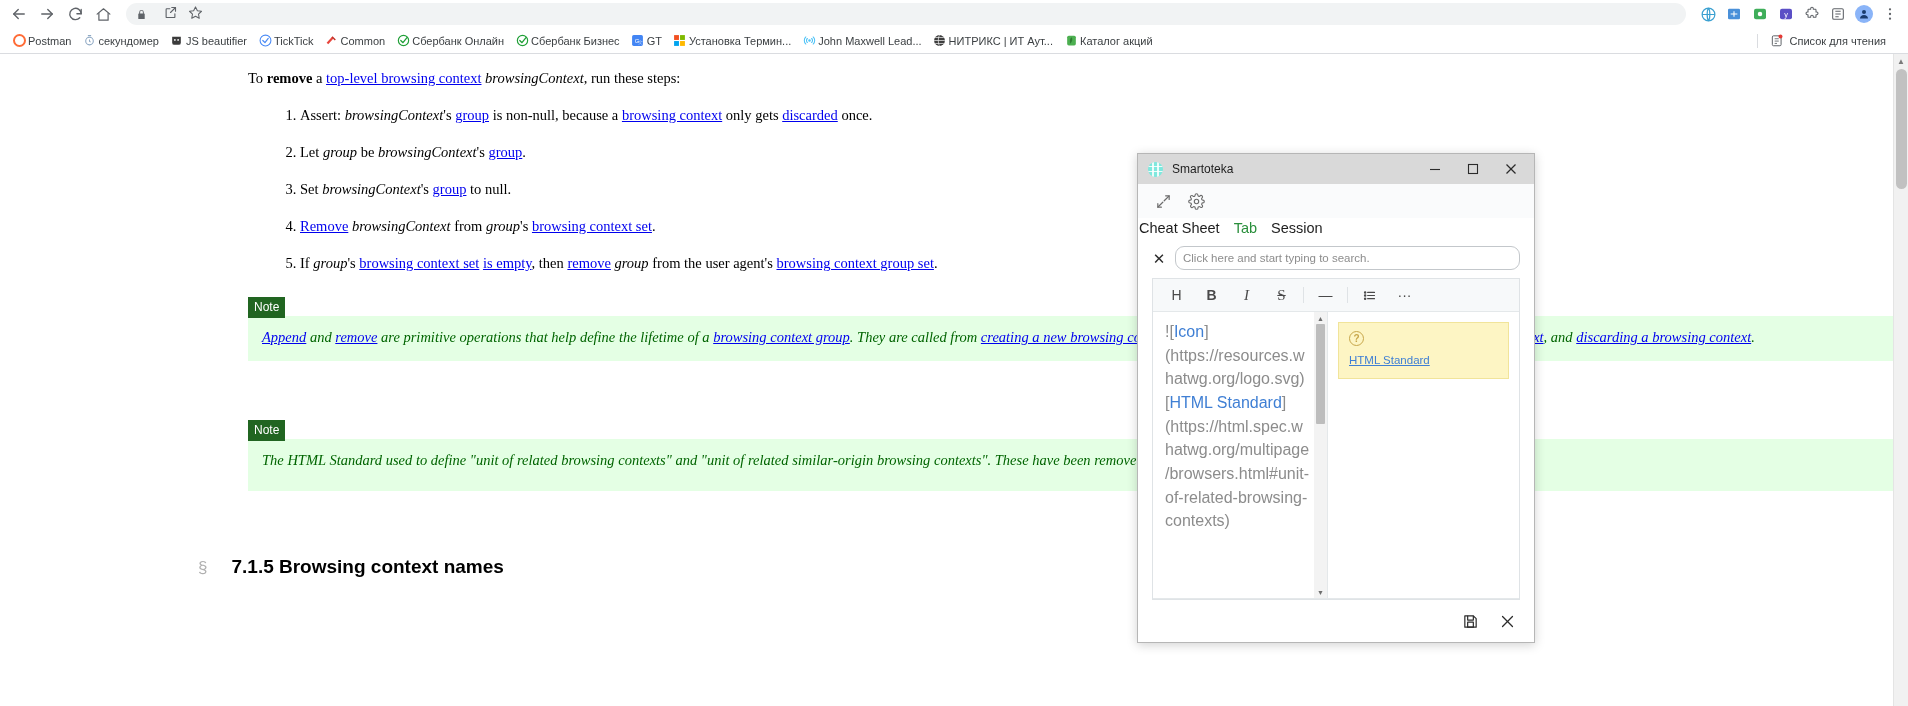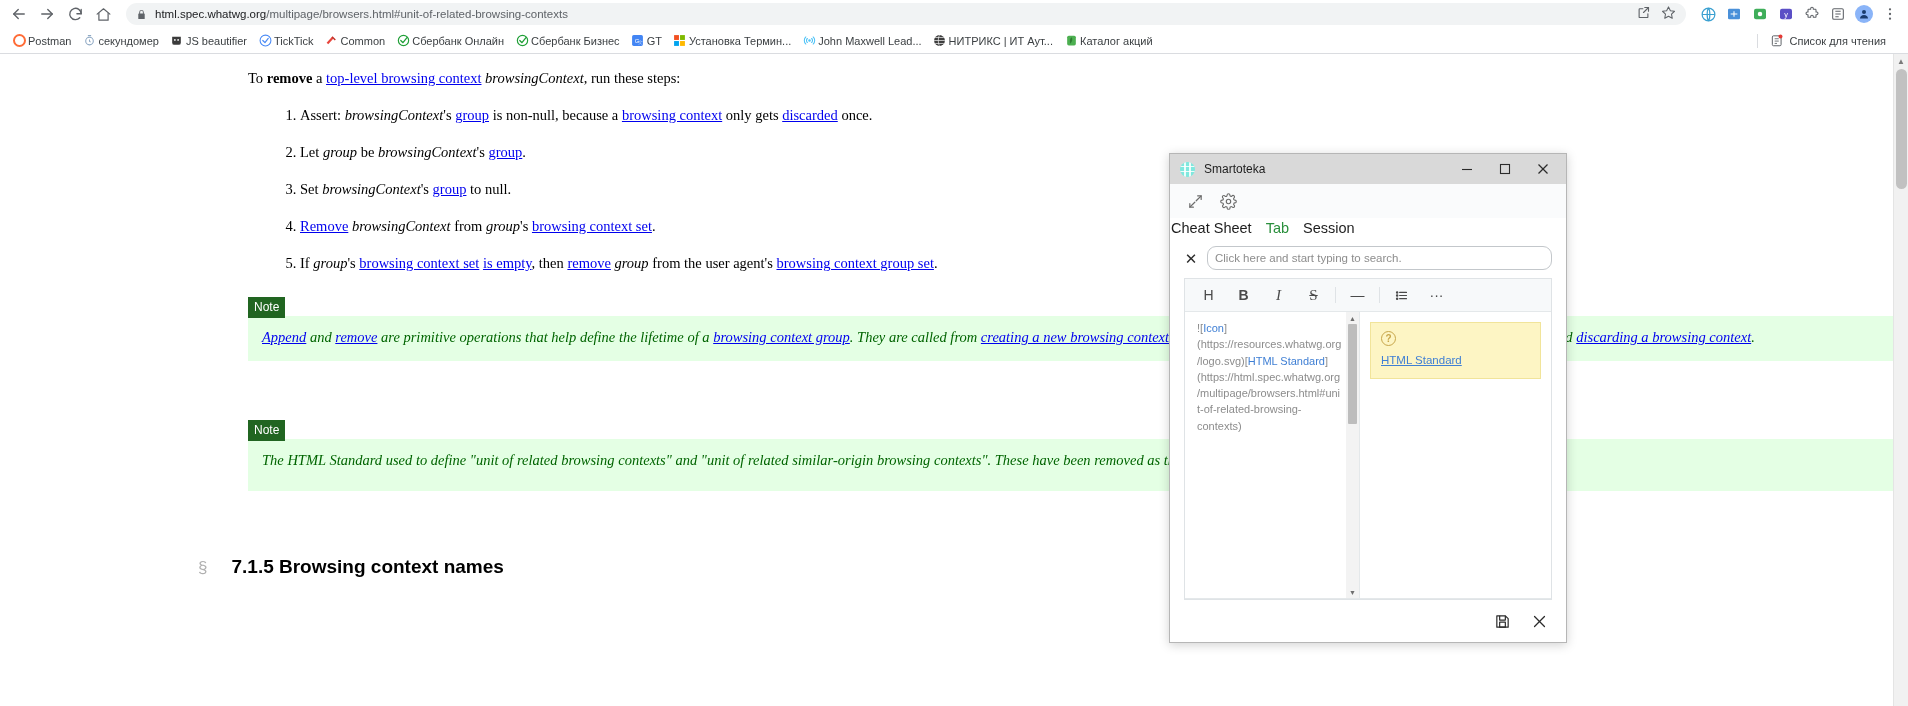--- a/index.html
+++ b/index.html
@@ -195,21 +195,21 @@
     position: absolute;
     top: 15px; left: 2px;
     width: 11px; height: 120px;
     background: #c1c1c1;
     border-radius: 6px;
   }
 
   
   #smartoteka {
     position: absolute;
-    left: 1169px;
+    left: 1137px;
     top: 99px;
     width: 398px;
     height: 490px;
     background: #ffffff;
     border: 1px solid #b6b6b6;
     box-shadow: 0 2px 10px rgba(0,0,0,0.18);
     display: flex;
     flex-direction: column;
     font-family: "Liberation Sans", sans-serif;
   }
@@ -330,21 +330,21 @@
     width: 175px;
     flex: 0 0 auto;
     position: relative;
     display: flex;
     border-right: 1px solid #e4e8ea;
     min-height: 0;
   }
   #st-md-text {
     flex: 1 1 auto;
     padding: 8px 4px 8px 12px;
-    font-size: 11px;
+    font-size: 16px;
     line-height: 1.48;
     color: #8c8c8c;
     overflow: hidden;
     word-break: break-word;
   }
   #st-md-text .lnk { color: #3f7fd4; }
   #st-md-scroll {
     width: 13px;
     flex: 0 0 auto;
     background: #f3f3f3;
@@ -435,21 +435,20 @@
           <path d="M5.5 10.5V20h13v-9.5"></path>
         </svg>
     </div>
 
     <div id="omnibox">
       <span class="lock">
         <svg width="11" height="11" viewBox="0 0 24 24" fill="currentColor">
             <path d="M12 2a5 5 0 0 0-5 5v3H6a1 1 0 0 0-1 1v10a1 1 0 0 0 1 1h12a1 1 0 0 0 1-1V11a1 1 0 0 0-1-1h-1V7a5 5 0 0 0-5-5zm0 2a3 3 0 0 1 3 3v3H9V7a3 3 0 0 1 3-3z"></path>
           </svg>
       </span>
-      <span id="url-text"><span class="host">html.spec.whatwg.org</span><span class="path">/multipage/browsers.html#unit-of-related-browsing-contexts</span></span>
       <span class="omni-icons">
         <span>
           <svg width="15" height="15" viewBox="0 0 24 24" fill="none" stroke="currentColor" stroke-width="1.8" stroke-linecap="round" stroke-linejoin="round">
               <path d="M14 4h6v6"></path>
               <path d="M20 4 12 12"></path>
               <path d="M19 14v5a1 1 0 0 1-1 1H6a1 1 0 0 1-1-1V7a1 1 0 0 1 1-1h5"></path>
             </svg>
         </span>
         <span>
           <svg width="15" height="15" viewBox="0 0 24 24" fill="none" stroke="currentColor" stroke-width="1.7" stroke-linejoin="round">

